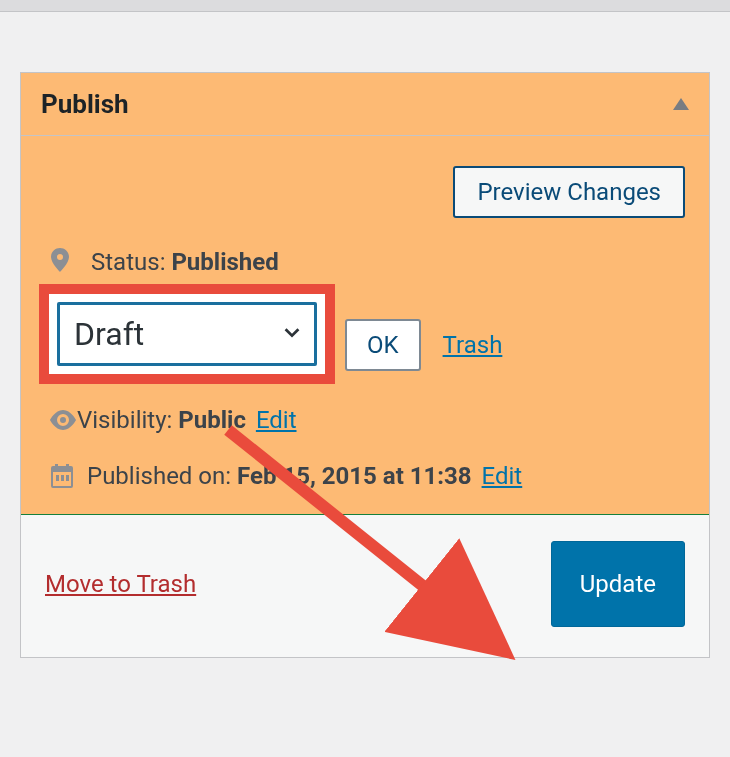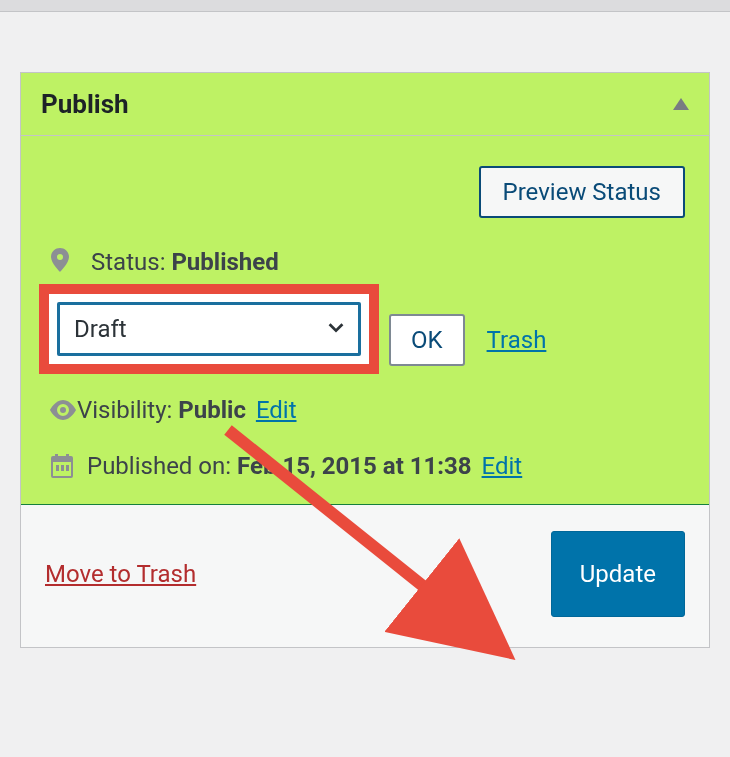--- a/index.html
+++ b/index.html
@@ -16,21 +16,21 @@
     }
     .top-bar {
       height: 12px;
       background: #dcdcde;
       border-bottom: 1px solid #c3c4c7;
     }
     .panel-wrapper {
       padding: 60px 20px 0 20px;
     }
     .panel {
-      background: #bef264;
+      background: #fdba74;
       border: 1px solid #c3c4c7;
     }
     .panel-header {
       display: flex;
       justify-content: space-between;
       align-items: center;
       padding: 16px 20px;
       border-bottom: 1px solid #c3c4c7;
       cursor: pointer;
     }
@@ -88,26 +88,26 @@
       background: #fff;
     }
     .select-wrap {
       position: relative;
       display: inline-flex;
     }
     .status-select {
       appearance: none;
       -webkit-appearance: none;
       font-family: inherit;
-      font-size: 24px;
+      font-size: 32px;
       padding: 10px 52px 10px 14px;
       border: 3px solid #1a6f9e;
       background: #fff;
       color: #2c3338;
-      width: 304px;
+      width: 260px;
       cursor: pointer;
       border-radius: 2px;
     }
     .select-chevron {
       position: absolute;
       right: 14px;
       top: 50%;
       transform: translateY(-50%);
       pointer-events: none;
       color: #2c3338;
@@ -198,21 +198,21 @@
 <div class="top-bar"></div>
 
 <div class="panel-wrapper">
   <div class="panel">
     <div class="panel-header">
       <h2>Publish</h2>
       <span class="collapse-triangle"></span>
     </div>
     <div class="panel-body">
       <div class="preview-row">
-        <button class="preview-btn">Preview Status</button>
+        <button class="preview-btn">Preview Changes</button>
       </div>
 
       <div class="status-line">
         <span class="pin-icon">
           <svg width="18" height="24" viewBox="0 0 18 24">
               <path fill="currentColor" d="M9 0C4 0 0 4 0 9c0 6 9 15 9 15s9-9 9-15c0-5-4-9-9-9zm0 12a3 3 0 110-6 3 3 0 010 6z"></path>
             </svg>
         </span>
         <span class="status-text"><span>Status:</span> <strong>Published</strong></span>
       </div>

